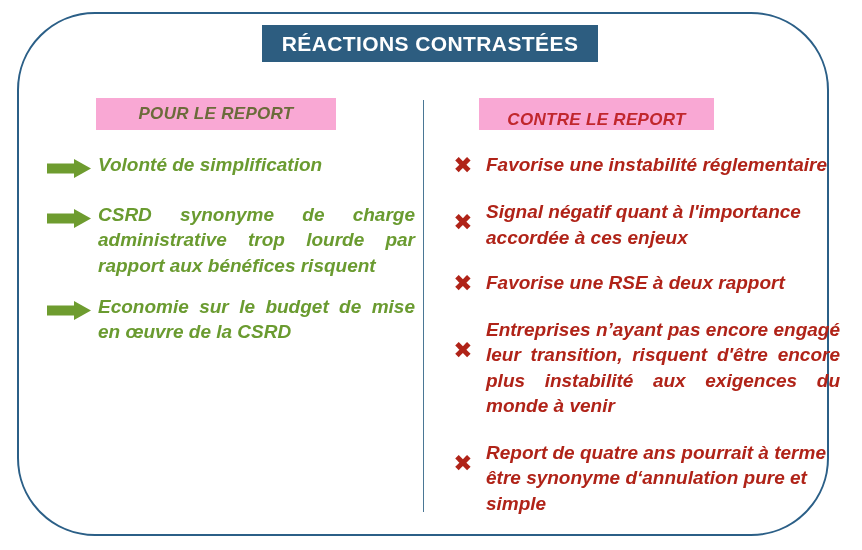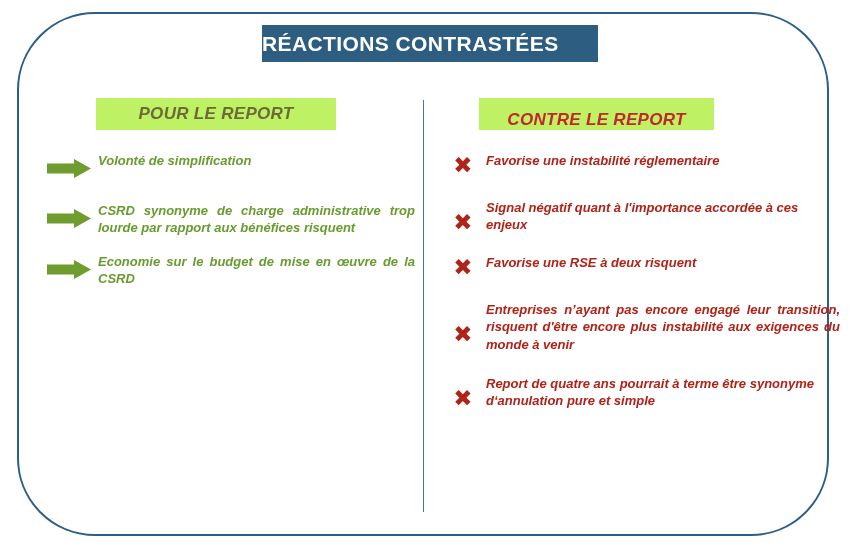--- a/index.html
+++ b/index.html
@@ -39,20 +39,21 @@
   
   .title-banner {
     position: absolute;
     left: 262px;
     top: 25px;
     width: 336px;
     height: 37px;
     background: #2d5d80;
     display: flex;
     align-items: center;
+    justify-content: center;
   }
   .title-banner .title-text {
     color: #ffffff;
     font-size: 21px;
     font-weight: bold;
     letter-spacing: 0.4px;
     font-family: "Liberation Sans", sans-serif;
     white-space: nowrap;
   }
 
@@ -68,21 +69,21 @@
 
   
   .column {
     position: absolute;
     top: 98px;
   }
   .col-left  { left: 40px;  width: 375px; }
   .col-right { left: 440px; width: 400px; }
 
   .col-header {
-    background: #bef264;
+    background: #f9a8d4;
     height: 32px;
     display: flex;
     align-items: center;
     justify-content: center;
   }
   .col-left .col-header  { margin-left: 56px; width: 240px; }
   .col-right .col-header { margin-left: 39px; width: 235px; align-items: flex-end; }
 
   .col-header-text {
     font-size: 17px;
@@ -125,21 +126,21 @@
     display: block;
     color: #b02318;
     font-size: 23px;
     line-height: 1;
     font-weight: bold;
     font-family: "DejaVu Sans", sans-serif;
   }
 
   .item-text {
     flex: 1 1 auto;
-    font-size: 13px;
+    font-size: 19px;
     font-weight: bold;
     font-style: italic;
     line-height: 1.33;
     text-align: justify;
   }
   .col-left  .item-text { color: #6a9b30; }
   .col-right .item-text { color: #b02318; }
 
   .item-text.nojustify { text-align: left; }
 </style>
@@ -218,21 +219,21 @@
         <span class="bullet-cell" style="padding-top:12px;">
           <span class="cross-icon">✖</span>
         </span>
         <span class="item-text nojustify">Signal négatif quant à l'importance accordée à ces enjeux</span>
       </div>
 
       <div class="item" style="margin-top:20px;">
         <span class="bullet-cell">
           <span class="cross-icon">✖</span>
         </span>
-        <span class="item-text nojustify">Favorise une RSE à deux risquent</span>
+        <span class="item-text nojustify">Favorise une RSE à deux rapport</span>
       </div>
 
       <div class="item" style="margin-top:22px;">
         <span class="bullet-cell" style="padding-top:22px;">
           <span class="cross-icon">✖</span>
         </span>
         <span class="item-text">Entreprises n’ayant pas encore engagé leur transition, risquent d'être encore plus instabilité aux exigences du monde à venir</span>
       </div>
 
       <div class="item" style="margin-top:22px;">

